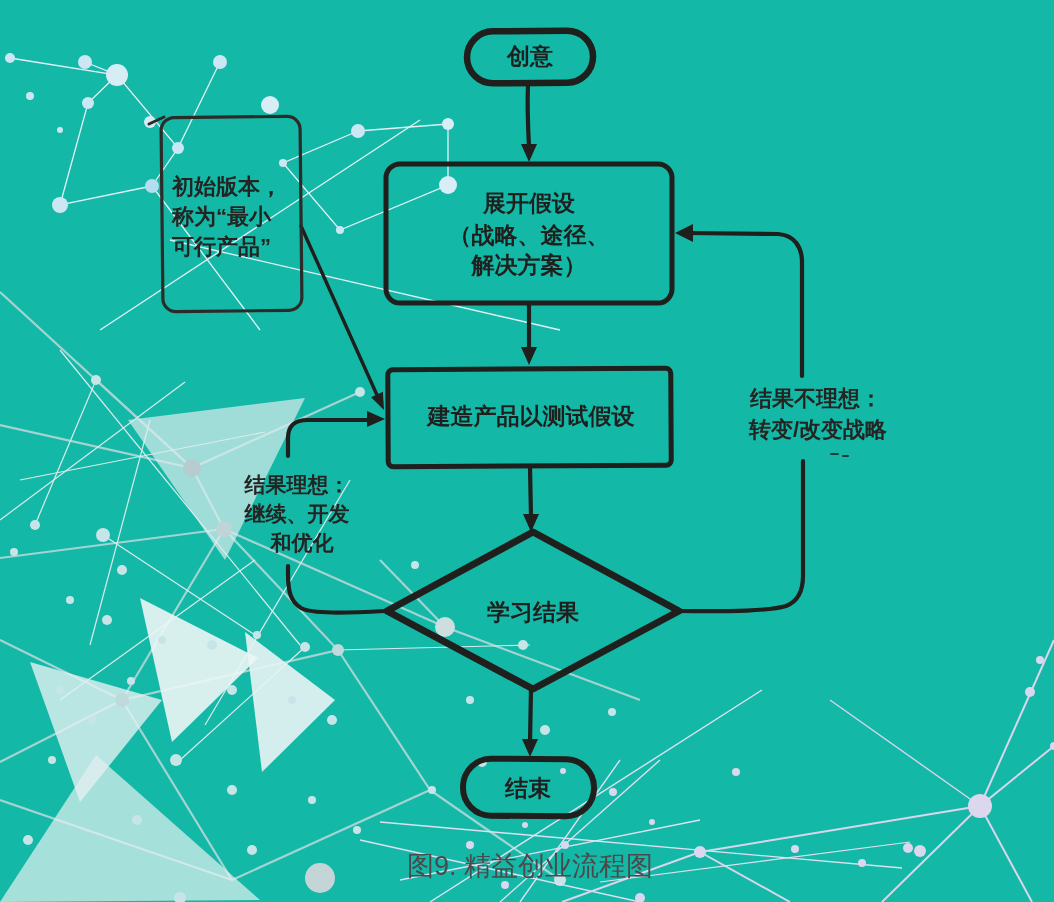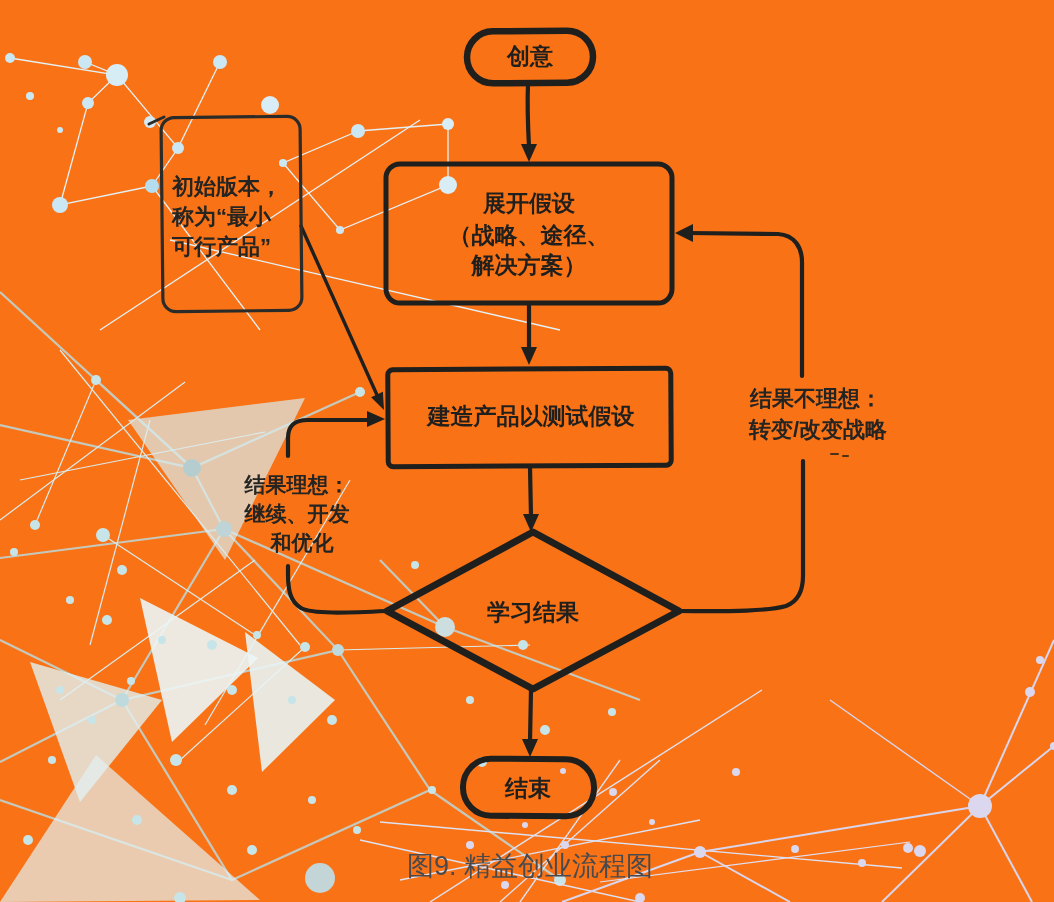--- a/index.html
+++ b/index.html
@@ -1,18 +1,18 @@
 <!DOCTYPE html>
 <html><head>
 <meta charset="utf-8">
 <style>
   html,body{margin:0;padding:0;background:#ffffff;}
   body{width:1054px;height:902px;overflow:hidden;
        font-family:"Liberation Sans", sans-serif;}
-  #stage{position:relative;width:1054px;height:902px;background:#f97316;}
+  #stage{position:relative;width:1054px;height:902px;background:#14b8a6;}
   svg{position:absolute;left:0;top:0;}
   text{font-family:"Liberation Sans", sans-serif;}
   .node-label{font-weight:700;fill:#1f1f1d;}
   .side-label{font-weight:700;fill:#242422;}
   .caption{font-weight:400;fill:#4a4a4c;}
 </style>
 </head>
 <body>
 
 <div id="stage">

